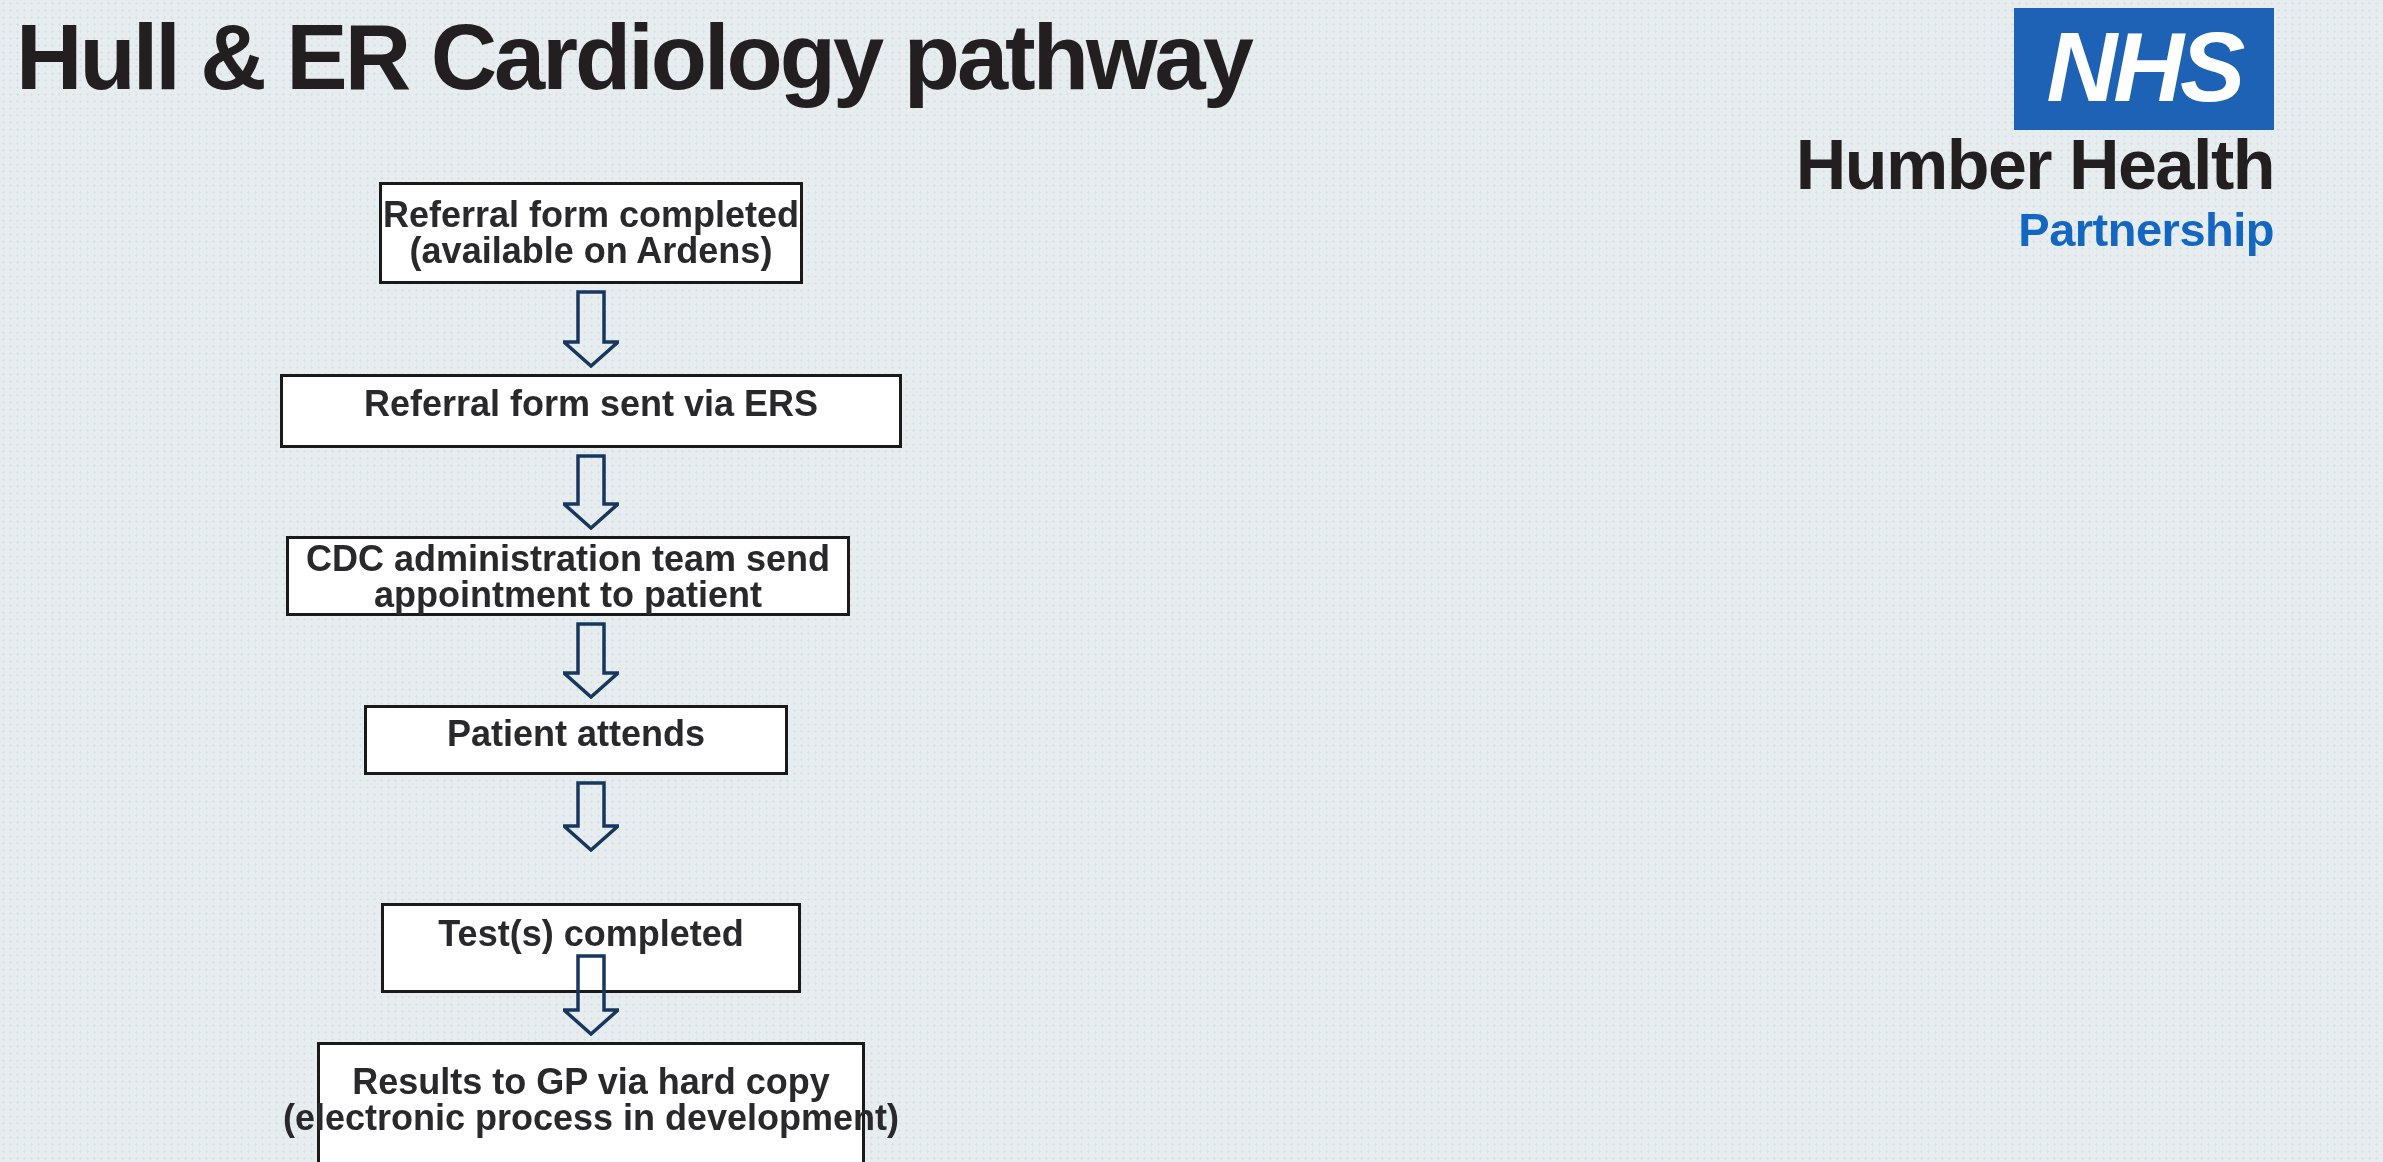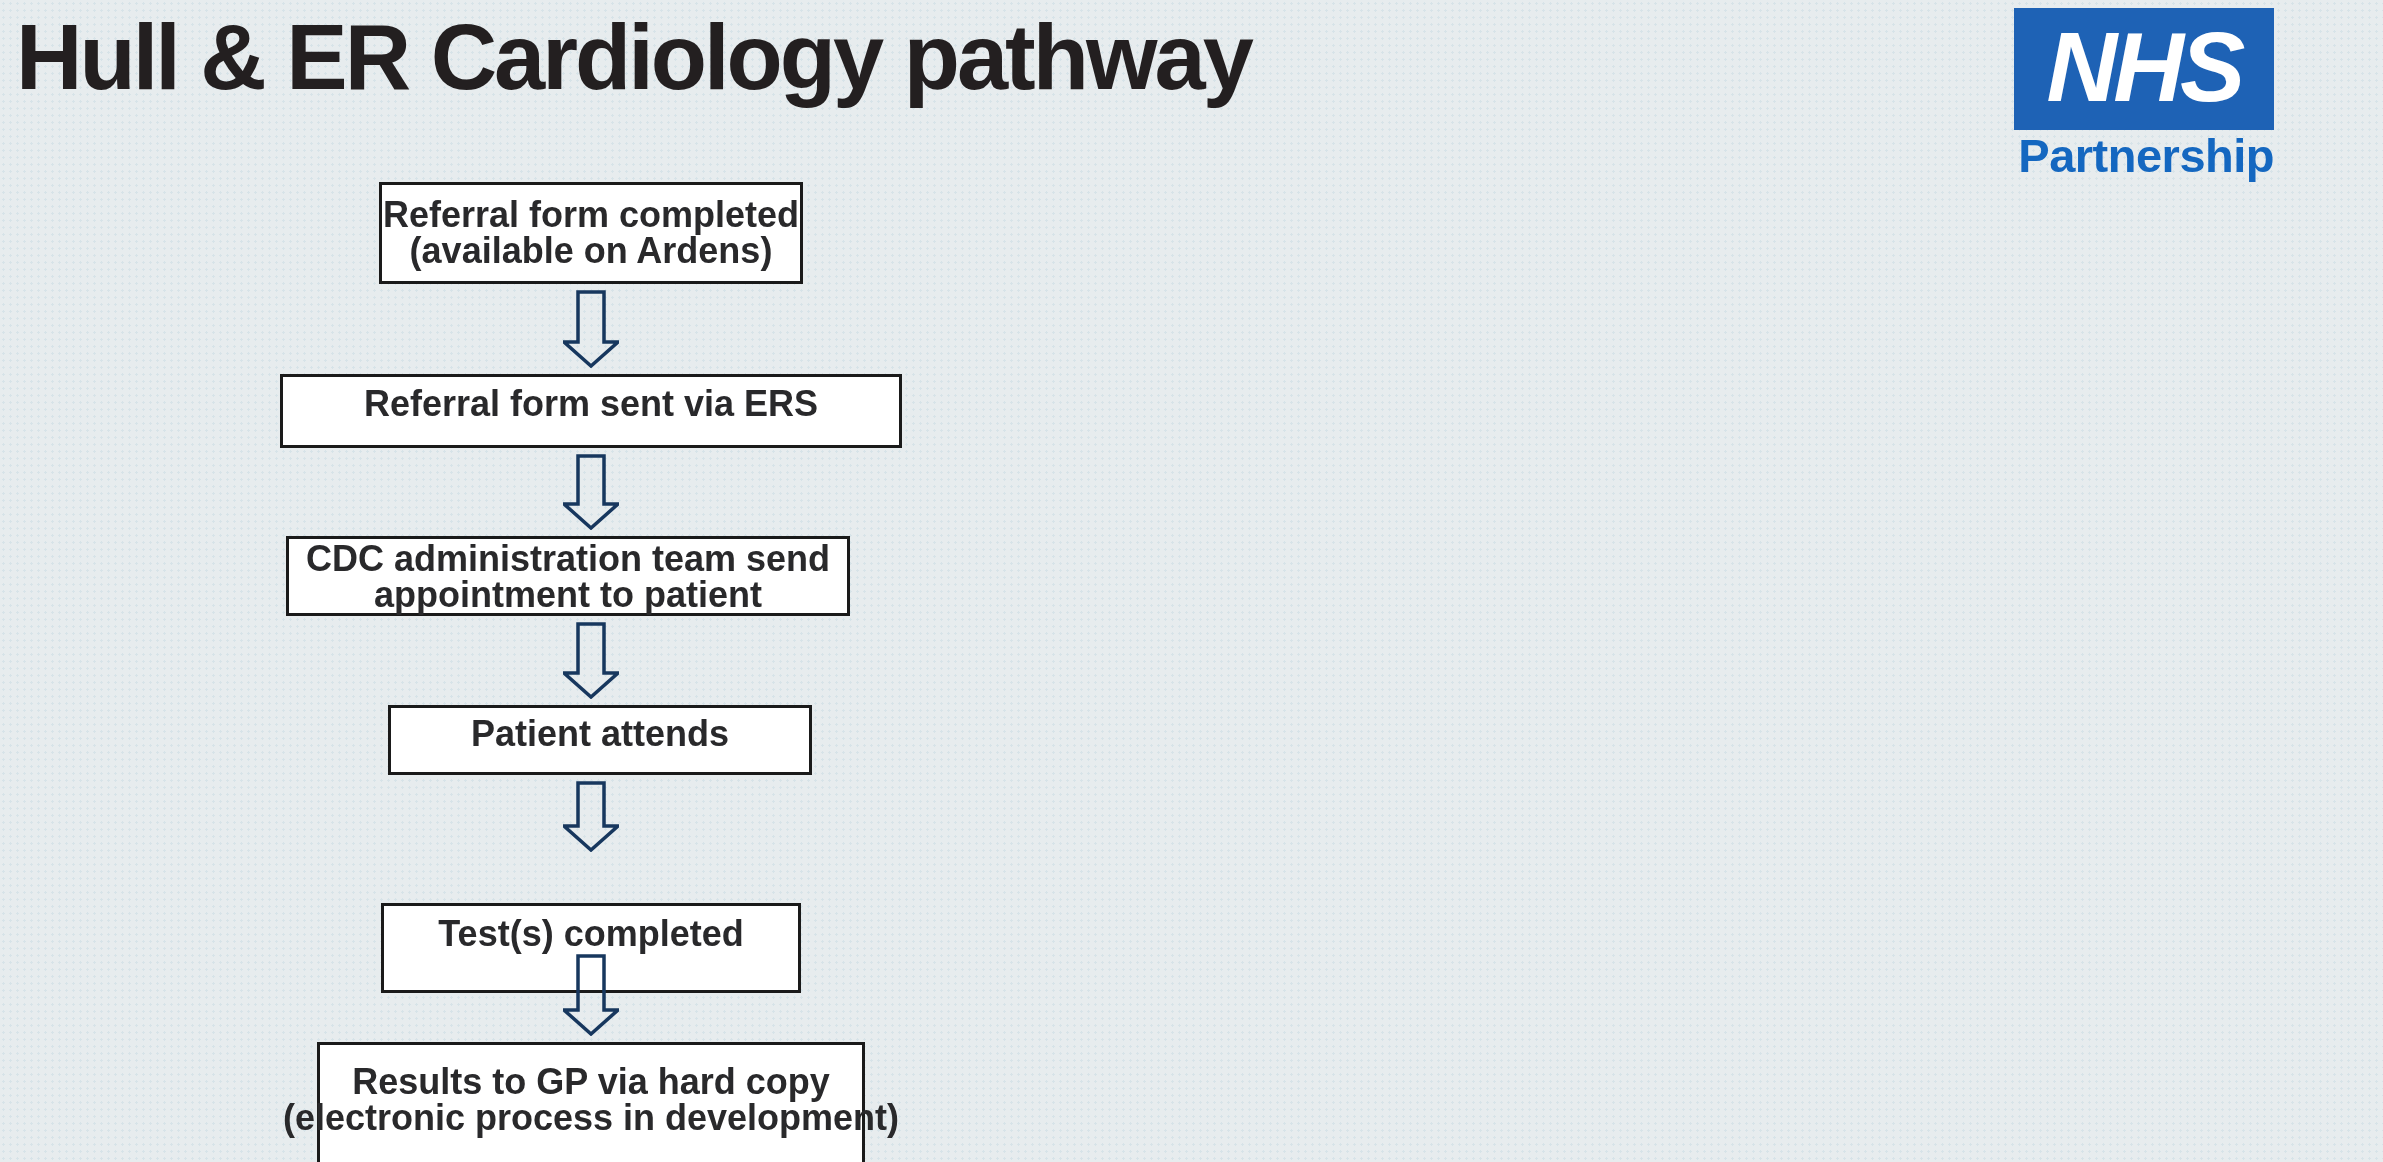--- a/index.html
+++ b/index.html
@@ -89,20 +89,21 @@
 <body>
 
 <div class="canvas" style="--nhs-blue: #1e62b5; --partnership-blue: #1467c0; --box-border: #1a1a1a; --box-text: #29292b;">
 
   <h1 class="page-title">Hull &amp; ER Cardiology pathway</h1>
 
   <div class="logo-wrap">
     <div class="nhs-box">
       <span>NHS</span>
     </div>
+    <div class="logo-org">Humber Health</div>
     <div class="logo-sub">Partnership</div>
   </div>
 
   <div id="flow">
       <div class="flow-box" style="left: 379px; top: 182px; width: 424px; height: 102px; padding-top: 12px;">
         <div class="flow-line">Referral form completed</div>
         <div class="flow-line">(available on Ardens)</div>
       </div>
       <div class="flow-arrow" style="left: 563px; top: 290px;"><svg width="56" height="78" viewBox="0 0 56 78">
           <path d="M 15 2 H 41 V 52 H 55 L 28 76 L 1 52 H 15 Z" fill="none" stroke="#17375e" stroke-width="3.5" stroke-linejoin="miter"></path>
@@ -113,21 +114,21 @@
       <div class="flow-arrow" style="left: 563px; top: 454px;"><svg width="56" height="76" viewBox="0 0 56 76">
           <path d="M 15 2 H 41 V 50 H 55 L 28 74 L 1 50 H 15 Z" fill="none" stroke="#17375e" stroke-width="3.5" stroke-linejoin="miter"></path>
         </svg></div>
       <div class="flow-box" style="left: 286px; top: 536px; width: 564px; height: 80px; padding-top: 2px;">
         <div class="flow-line">CDC administration team send</div>
         <div class="flow-line">appointment to patient</div>
       </div>
       <div class="flow-arrow" style="left: 563px; top: 622px;"><svg width="56" height="77" viewBox="0 0 56 77">
           <path d="M 15 2 H 41 V 51 H 55 L 28 75 L 1 51 H 15 Z" fill="none" stroke="#17375e" stroke-width="3.5" stroke-linejoin="miter"></path>
         </svg></div>
-      <div class="flow-box" style="left: 388px; top: 705px; width: 424px; height: 70px; padding-top: 8px;">
+      <div class="flow-box" style="left: 364px; top: 705px; width: 424px; height: 70px; padding-top: 8px;">
         <div class="flow-line">Patient attends</div>
       </div>
       <div class="flow-arrow" style="left: 563px; top: 781px;"><svg width="56" height="71" viewBox="0 0 56 71">
           <path d="M 15 2 H 41 V 45 H 55 L 28 69 L 1 45 H 15 Z" fill="none" stroke="#17375e" stroke-width="3.5" stroke-linejoin="miter"></path>
         </svg></div>
       <div class="flow-box" style="left: 381px; top: 903px; width: 420px; height: 90px; padding-top: 10px;">
         <div class="flow-line">Test(s) completed</div>
       </div>
       <div class="flow-arrow" style="left: 563px; top: 954px;"><svg width="56" height="82" viewBox="0 0 56 82">
           <path d="M 15 2 H 41 V 56 H 55 L 28 80 L 1 56 H 15 Z" fill="none" stroke="#17375e" stroke-width="3.5" stroke-linejoin="miter"></path>

